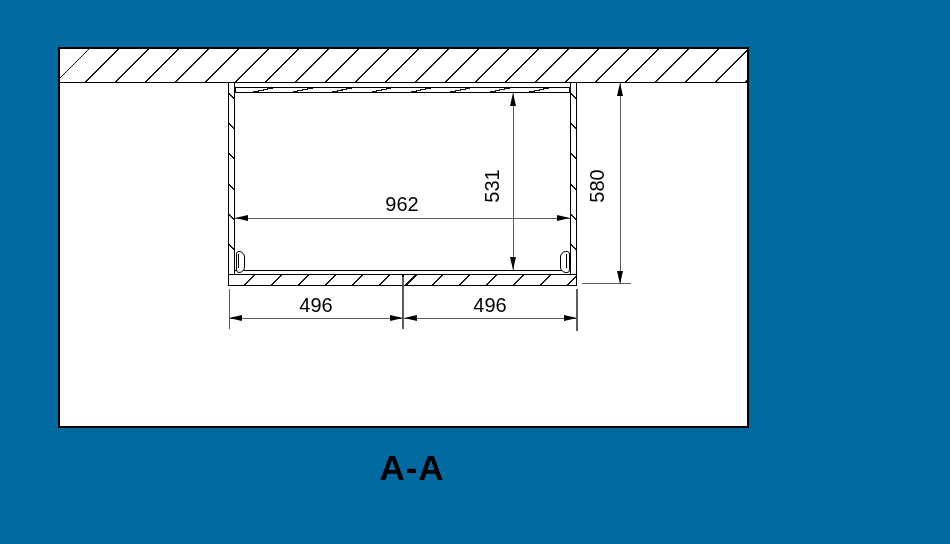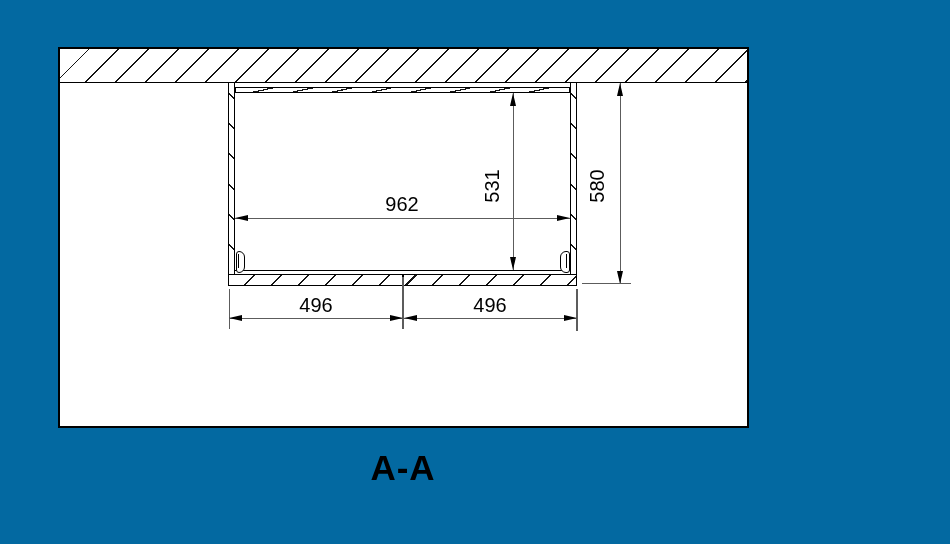--- a/index.html
+++ b/index.html
@@ -64,21 +64,21 @@
   .arrow-left {border-right:13px solid #000;border-top:3.6px solid transparent;border-bottom:3.6px solid transparent;}
   .arrow-right{border-left:13px solid #000; border-top:3.6px solid transparent;border-bottom:3.6px solid transparent;}
   .arrow-up   {border-bottom:13px solid #000;border-left:3.6px solid transparent;border-right:3.6px solid transparent;}
   .arrow-down {border-top:13px solid #000;  border-left:3.6px solid transparent;border-right:3.6px solid transparent;}
   .dim-text{
     font-size:20px;line-height:20px;text-align:center;color:#000;
     white-space:nowrap;
   }
   .dim-text-v{transform:rotate(-90deg);}
   .section-title{
-    left:338px;top:450px;width:130px;text-align:center;
+    left:347px;top:450px;width:130px;text-align:center;
     font-size:35px;line-height:35px;font-weight:bold;color:#000;letter-spacing:1px;
   }
 </style>
 </head>
 <body>
 
 <div class="canvas">
 
   <div class="abs room-outline"></div>
   <div class="abs ceiling"></div>

